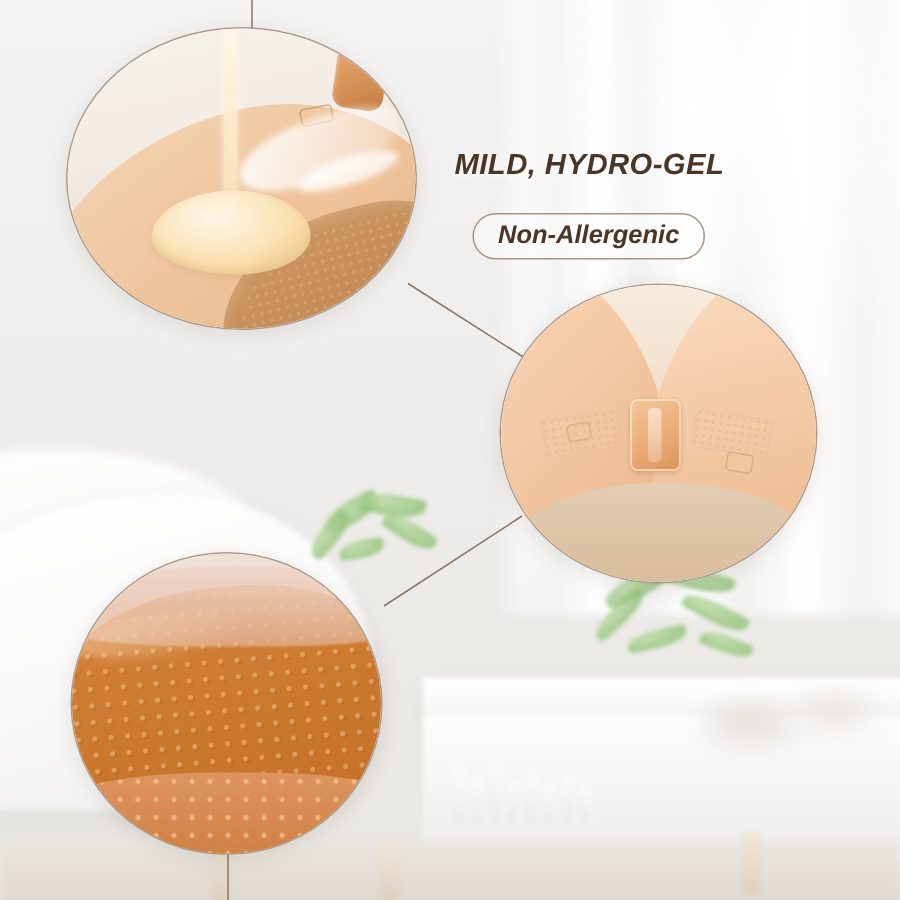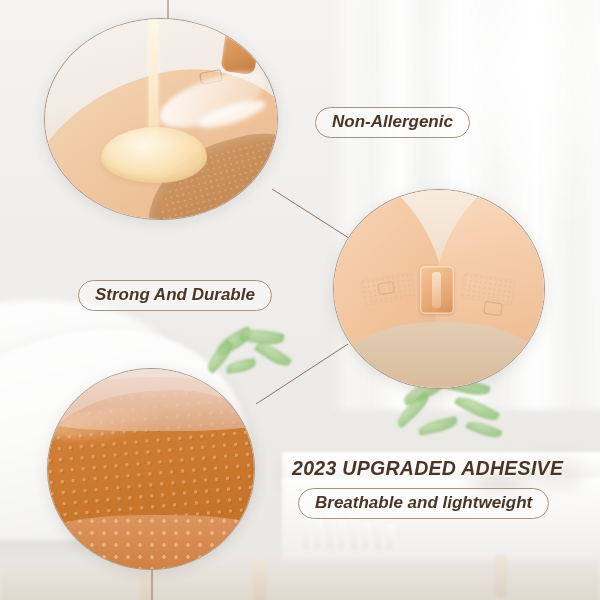--- a/index.html
+++ b/index.html
@@ -264,21 +264,21 @@
 
   
   .callout { position:absolute; }
   .headline {
     font-weight:bold; font-style:italic;
     font-size:19.5px; letter-spacing:.015em;
     color:#4b3526; white-space:nowrap;
     text-shadow:0 1px 2px rgba(255,255,255,.95), 0 0 7px rgba(255,255,255,.85);
   }
   .pill {
-    display:inline-block; margin-top:8px;
+    display:inline-block; margin-top:20px;
     padding:4px 16px 5px;
     border:1px solid #a8937f; border-radius:16px;
     font-weight:bold; font-style:italic; font-size:17px;
     color:#4b3526; white-space:nowrap;
     background:rgba(255,255,255,.40);
     text-shadow:0 1px 2px rgba(255,255,255,.9);
   }
   #callout-gel      { left:303px; top:99px; }
   #callout-gel .pill{ margin-left:12px; }
   #callout-buckle   { left:24px; top:272px; }
@@ -376,25 +376,21 @@
     <div class="halo"></div>
     <div class="glue"></div>
     <div class="dots"></div>
     <div class="band"></div>
     <div class="band-dots"></div>
     <div class="rim"></div>
     <div class="gloss"></div>
   </div>
 
   <div class="callout" id="callout-gel">
+    <div class="headline">MILD, HYDRO-GEL</div>
     <div class="pill">Non-Allergenic</div>
   </div>
 
   <div class="callout" id="callout-buckle">
-    <div class="pill">Strong And Durable</div>
-  </div>
-
-  <div class="callout" id="callout-adhesive">
-    <div class="headline">2023 UPGRADED ADHESIVE</div>
-    <div class="pill">Breathable and lightweight</div>
-  </div>
+  </div>
+
 
 </div>
 
 </body></html>

